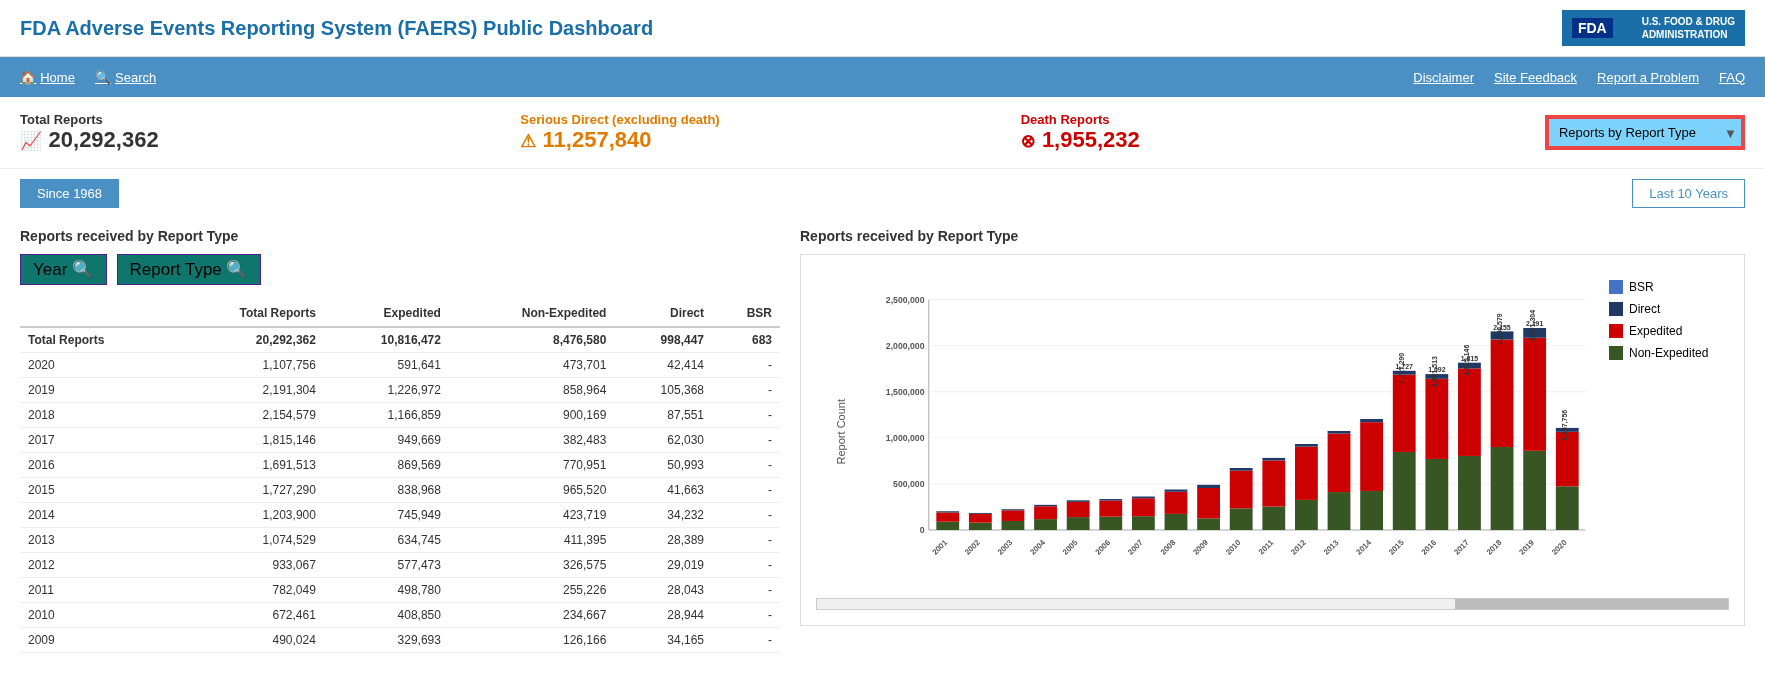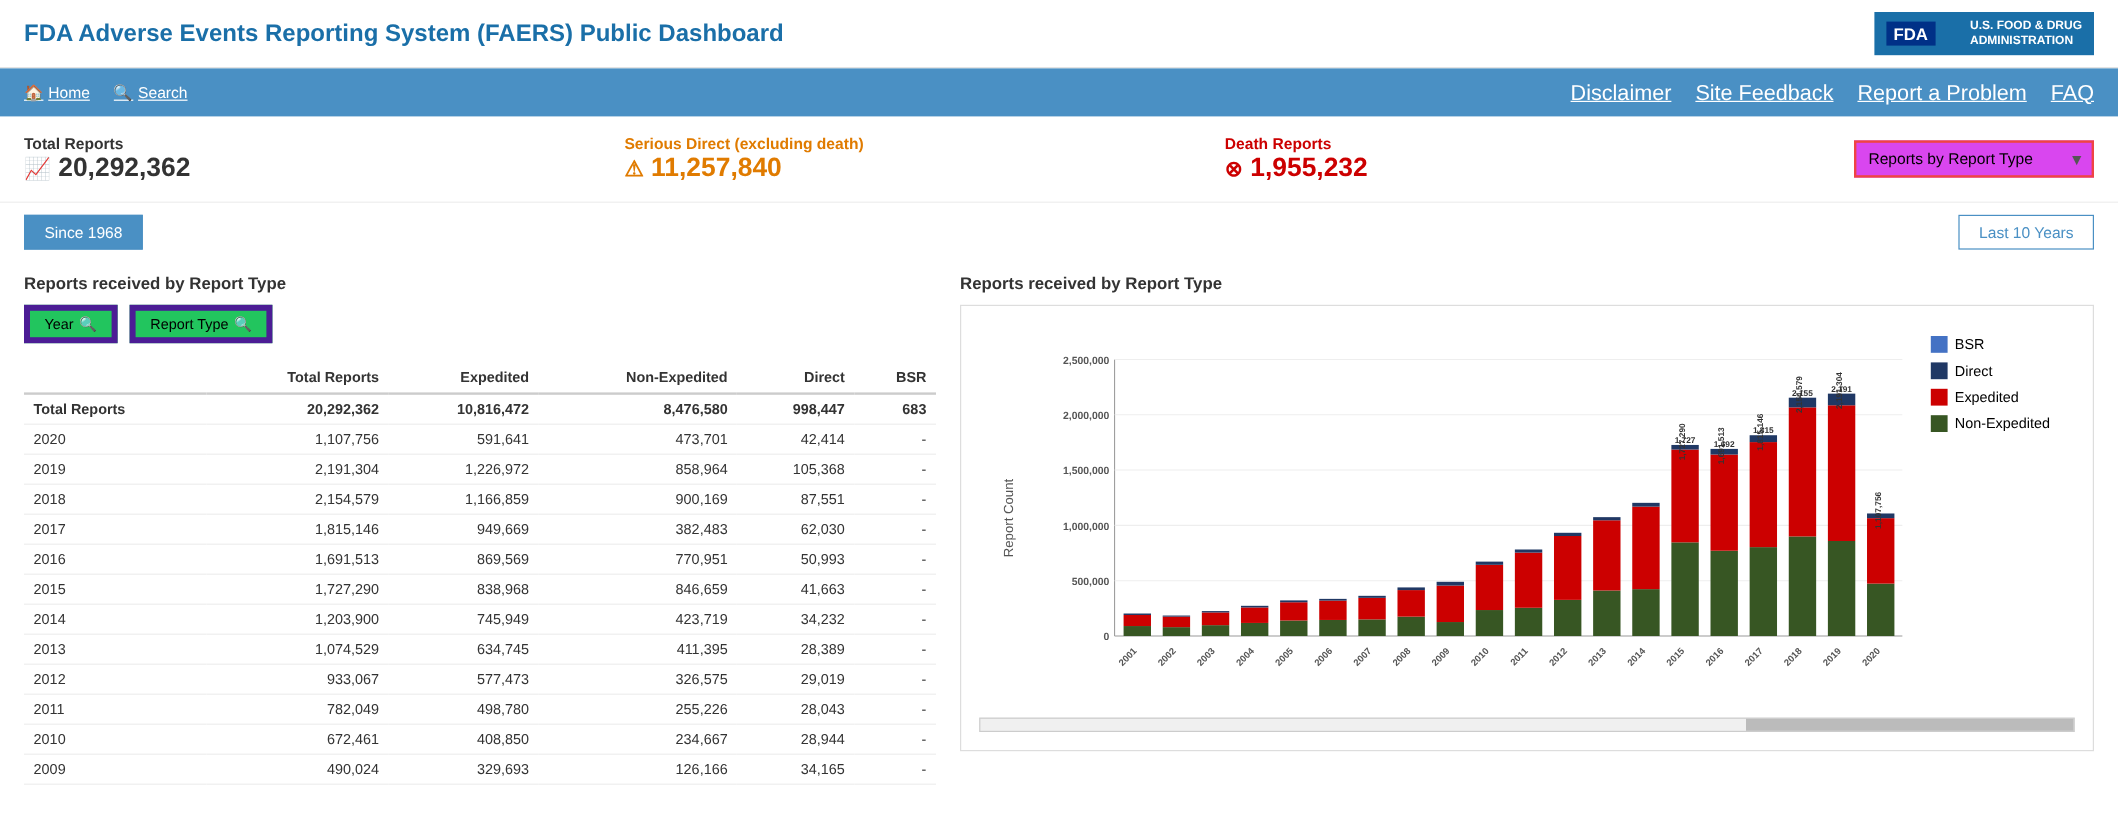--- a/index.html
+++ b/index.html
@@ -55,44 +55,44 @@
       display: flex;
       align-items: center;
       gap: 4px;
       padding: 10px 0;
     }
     .nav-right { display: flex; gap: 20px; }
     .nav-right-item {
       color: white;
       text-decoration: underline;
       cursor: pointer;
-      font-size: 18px;
+      font-size: 13px;
     }
 
     
     .stats-row {
       display: flex;
       align-items: center;
       padding: 15px 20px;
       border-bottom: 1px solid #eee;
       justify-content: space-between;
     }
     .stat-block { flex: 1; }
     .stat-label { font-size: 13px; font-weight: bold; color: #333; }
     .stat-label.orange { color: #e07b00; }
     .stat-label.red { color: #cc0000; }
     .stat-value { font-size: 22px; font-weight: bold; color: #333; }
     .stat-value.orange { color: #e07b00; }
     .stat-value.red { color: #cc0000; }
     .dropdown-select {
-      border: 2px solid #ef4444;
+      border: 4px solid #ef4444;
       padding: 6px 30px 6px 10px;
       font-size: 13px;
       appearance: none;
-      background: #d946ef;
+      background: #7dd3fc;
       cursor: pointer;
       min-width: 200px;
       margin-left: 24px;
     }
     .dropdown-wrapper { position: relative; display: inline-block; }
     .dropdown-arrow {
       position: absolute;
       right: 8px;
       top: 50%;
       transform: translateY(-50%);
@@ -138,25 +138,25 @@
       font-weight: bold;
       color: #333;
       margin-bottom: 10px;
     }
     .filter-buttons {
       display: flex;
       gap: 10px;
       margin-bottom: 15px;
     }
     .filter-btn {
-      border: 5px solid #4c1d95;
+      border: 1px solid #4c1d95;
       padding: 4px 12px;
-      font-size: 12px;
+      font-size: 17px;
       cursor: pointer;
-      background: #22c55e;
+      background: #0f766e;
       display: flex;
       align-items: center;
       gap: 5px;
     }
     .data-table {
       width: 100%;
       border-collapse: collapse;
       font-size: 12px;
     }
     .data-table th {
@@ -365,21 +365,21 @@
             <td>1,691,513</td>
             <td>869,569</td>
             <td>770,951</td>
             <td>50,993</td>
             <td>-</td>
           </tr>
           <tr>
             <td>2015</td>
             <td>1,727,290</td>
             <td>838,968</td>
-            <td>846,659</td>
+            <td>965,520</td>
             <td>41,663</td>
             <td>-</td>
           </tr>
           <tr>
             <td>2014</td>
             <td>1,203,900</td>
             <td>745,949</td>
             <td>423,719</td>
             <td>34,232</td>
             <td>-</td>

